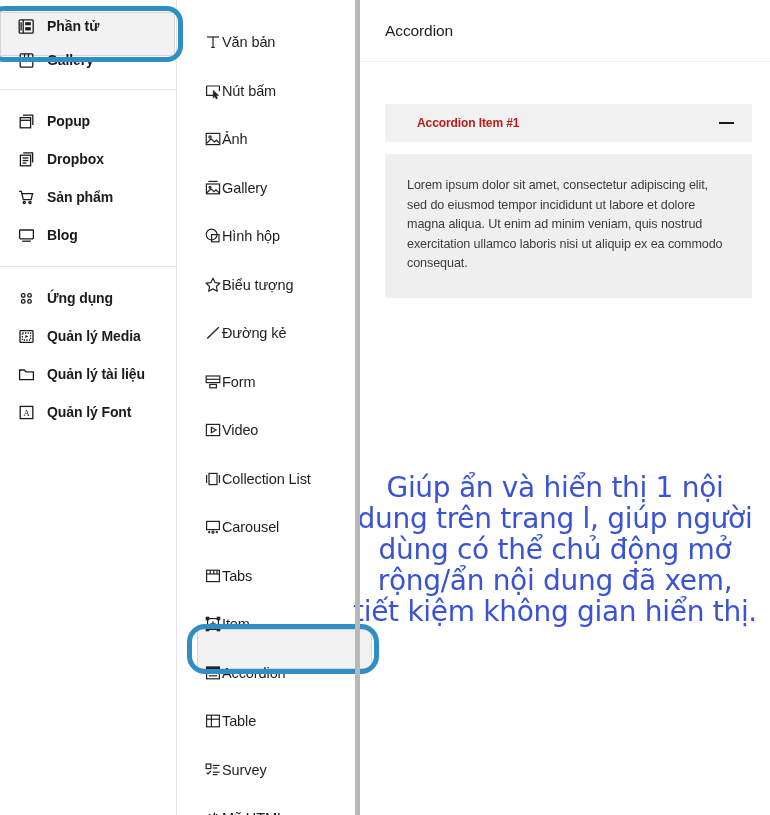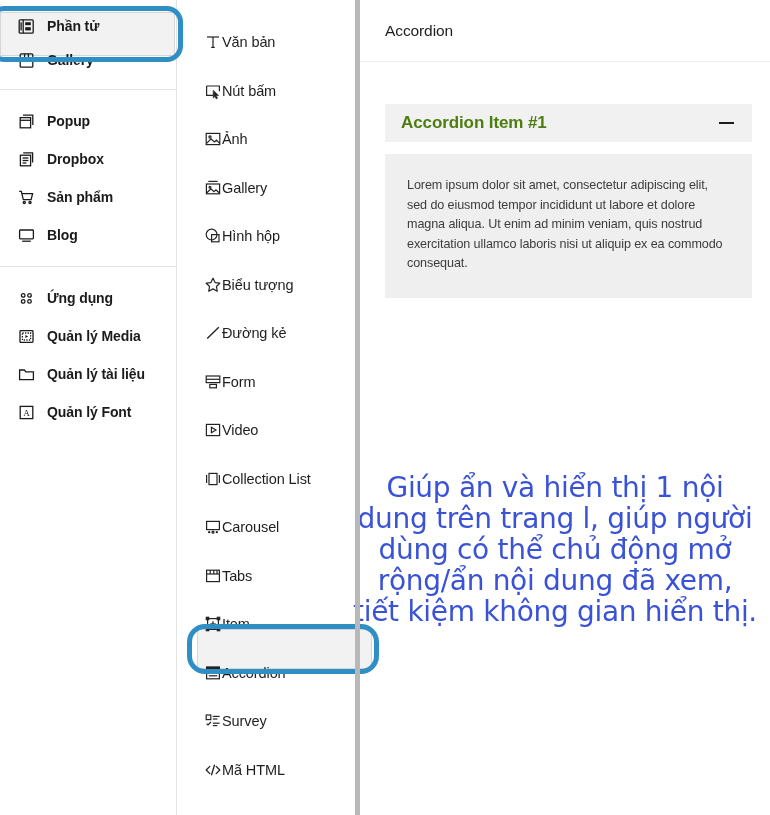--- a/index.html
+++ b/index.html
@@ -163,24 +163,25 @@
   .acc-head {
     background: #f1f1f1;
     height: 38px;
     display: flex;
     align-items: center;
     justify-content: space-between;
     padding: 0 16px 0 16px;
     cursor: pointer;
   }
   .acc-head .acc-title {
-    font-size: 17px;
+    font-size: 12px;
     font-weight: bold;
-    color: #4d7c0f;
+    color: #b91c1c;
     letter-spacing: -0.1px;
+    margin-left: 16px;
   }
   .acc-head .acc-minus {
     width: 15px; height: 2px;
     background: #1b1b1b;
     display: block;
     margin-right: 2px;
   }
   .acc-body {
     background: #efefef;
     margin-top: 12px;
@@ -491,20 +492,30 @@
         <svg width="18" height="18" viewBox="0 0 18 18" fill="none" stroke="currentColor" stroke-width="1.2">
           <rect x="2.6" y="3.2" width="12.8" height="11.6"></rect>
           <rect x="2.6" y="3.2" width="12.8" height="3.2" fill="currentColor"></rect>
           <line x1="4.8" y1="9" x2="13.2" y2="9"></line>
           <line x1="4.8" y1="11.8" x2="13.2" y2="11.8"></line>
         </svg>
       </span>
       <span class="label">Accordion</span>
     </div>
 
+    <div class="el-item" style="z-index:3">
+      <span class="el-icon">
+        <svg width="18" height="18" viewBox="0 0 18 18" fill="none" stroke="currentColor" stroke-width="1.2">
+          <rect x="2.6" y="3.2" width="12.8" height="11.6"></rect>
+          <line x1="2.6" y1="7.2" x2="15.4" y2="7.2"></line>
+          <line x1="7.4" y1="3.2" x2="7.4" y2="14.8"></line>
+        </svg>
+      </span>
+      <span class="label">Table</span>
+    </div>
 
     <div class="el-item" style="z-index:3">
       <span class="el-icon">
         <svg width="18" height="18" viewBox="0 0 18 18" fill="none" stroke="currentColor" stroke-width="1.2">
           <rect x="2.2" y="3" width="4.6" height="4.6"></rect>
           <path d="M2.6 11.6 L4 13 L6.9 10"></path>
           <line x1="8.8" y1="4.4" x2="15.6" y2="4.4"></line>
           <line x1="8.8" y1="7" x2="13.4" y2="7"></line>
           <line x1="8.8" y1="11.2" x2="15.6" y2="11.2"></line>
           <line x1="8.8" y1="13.6" x2="13.4" y2="13.6"></line>

